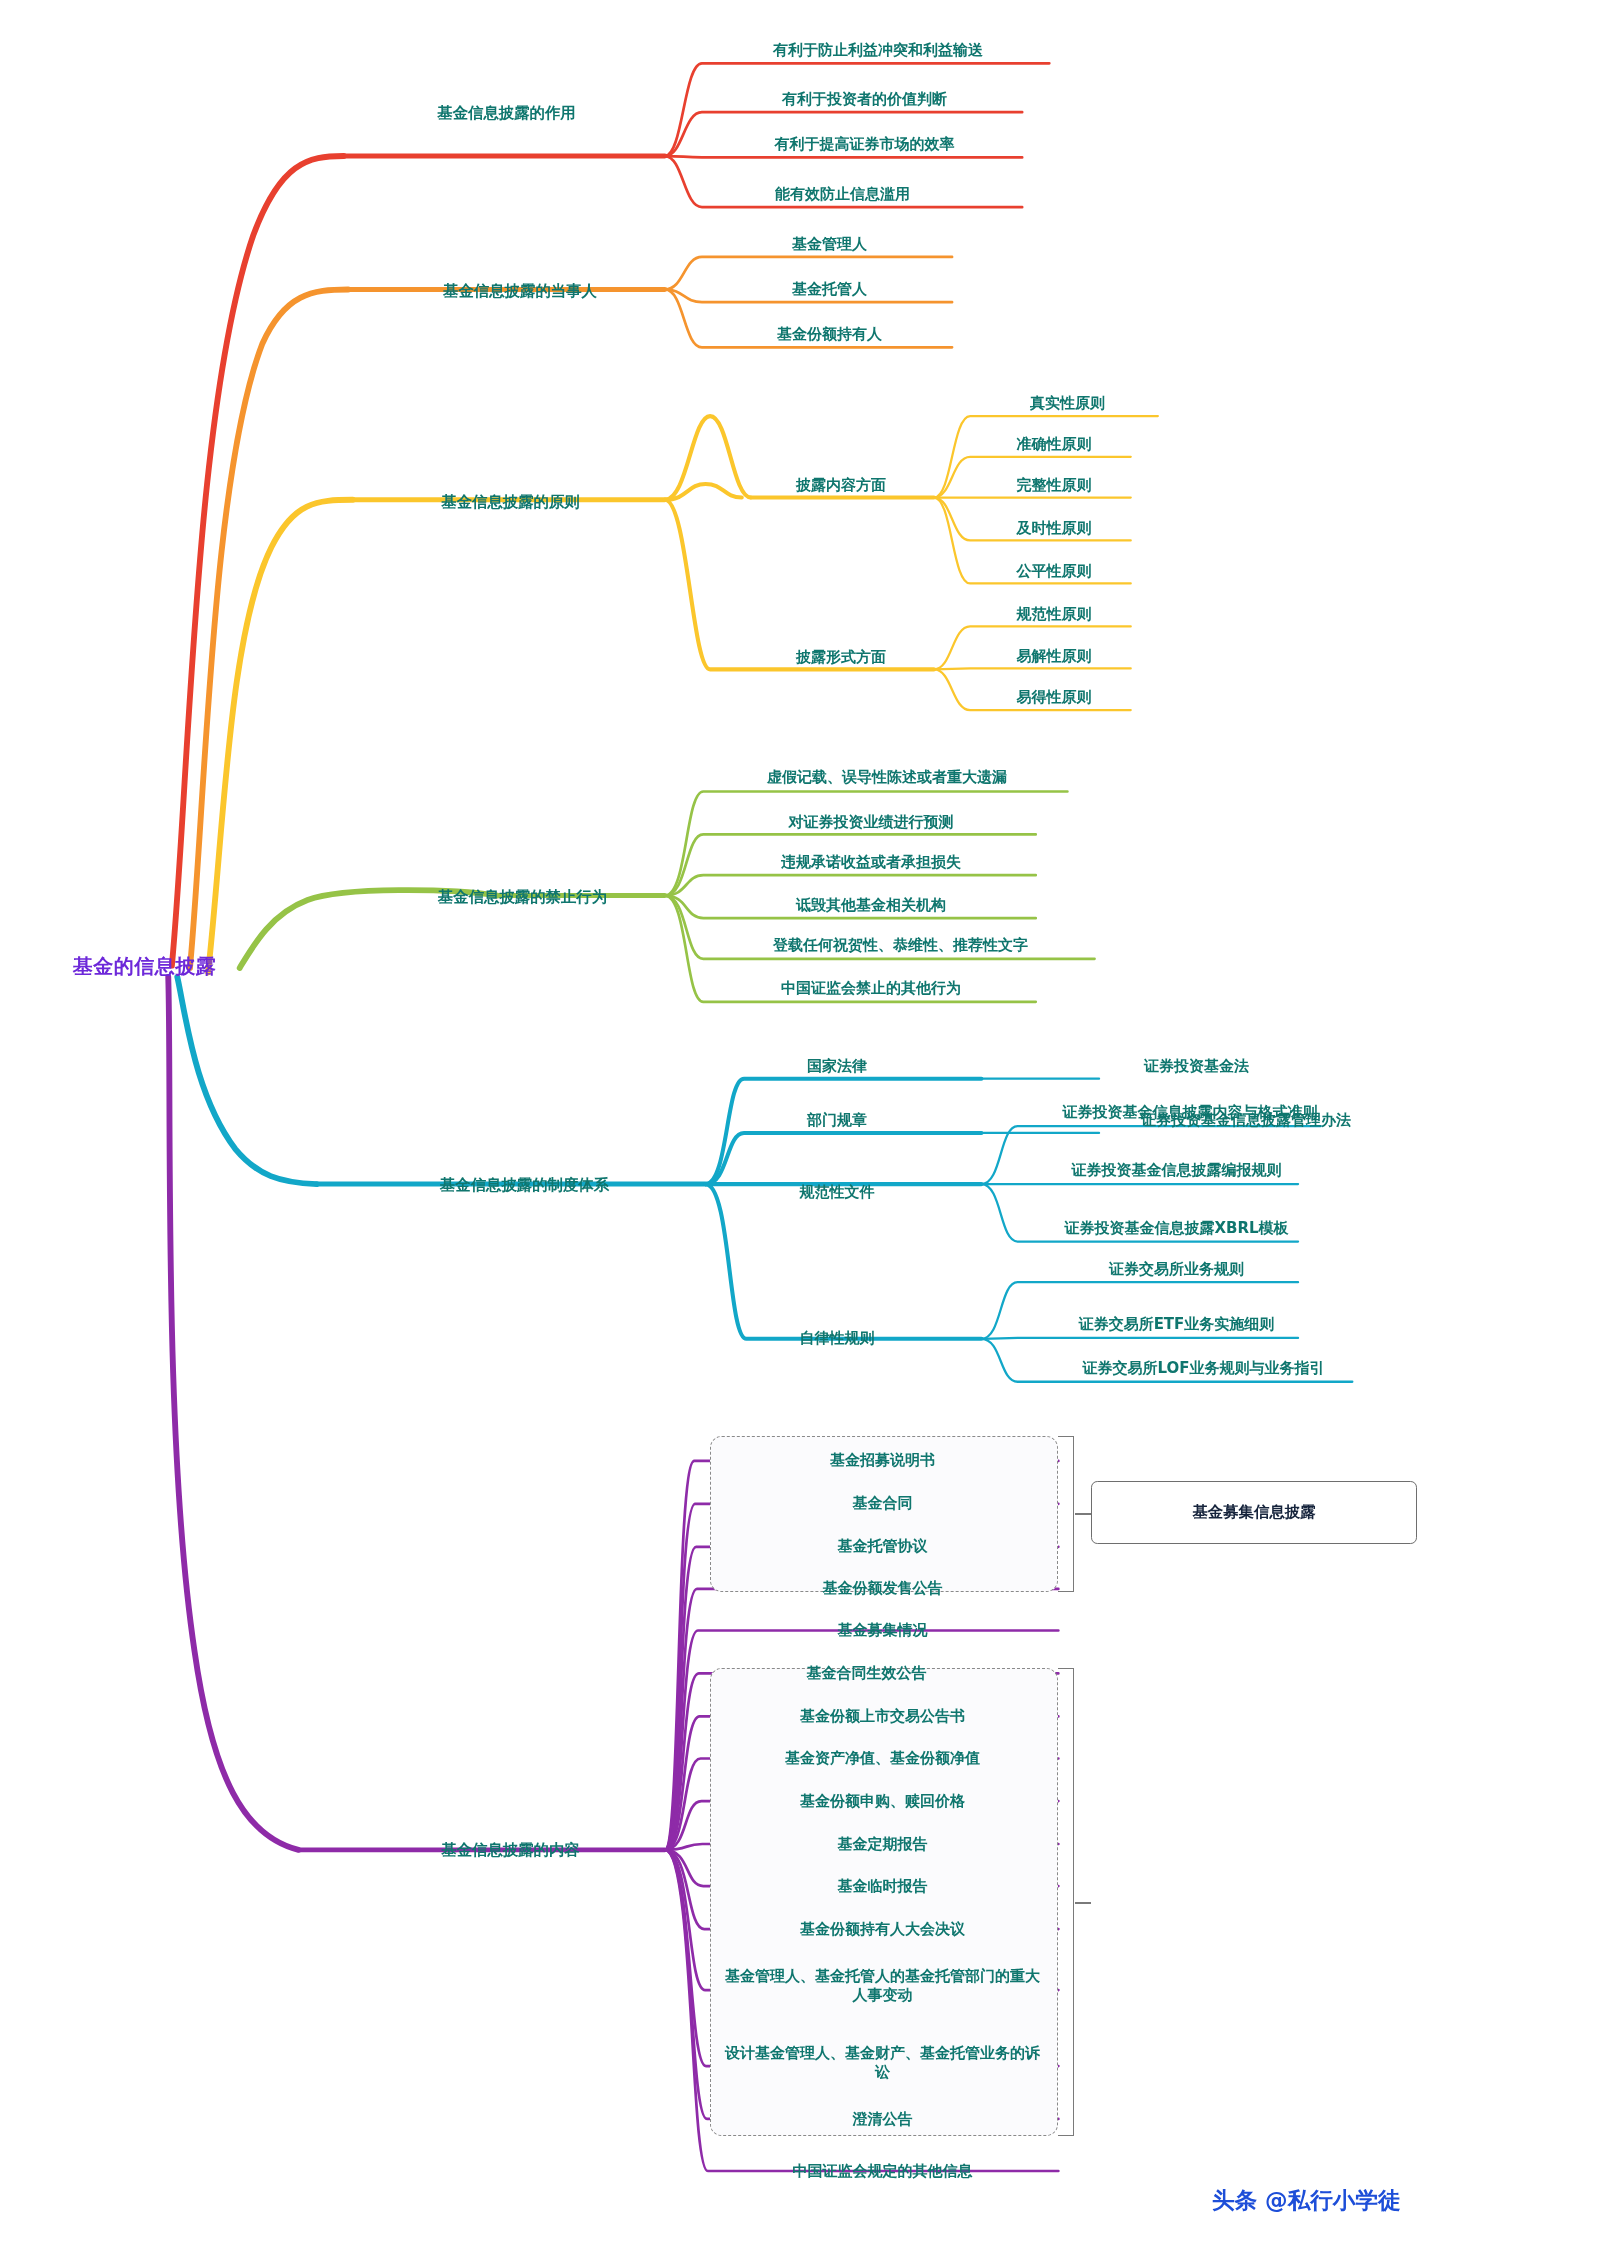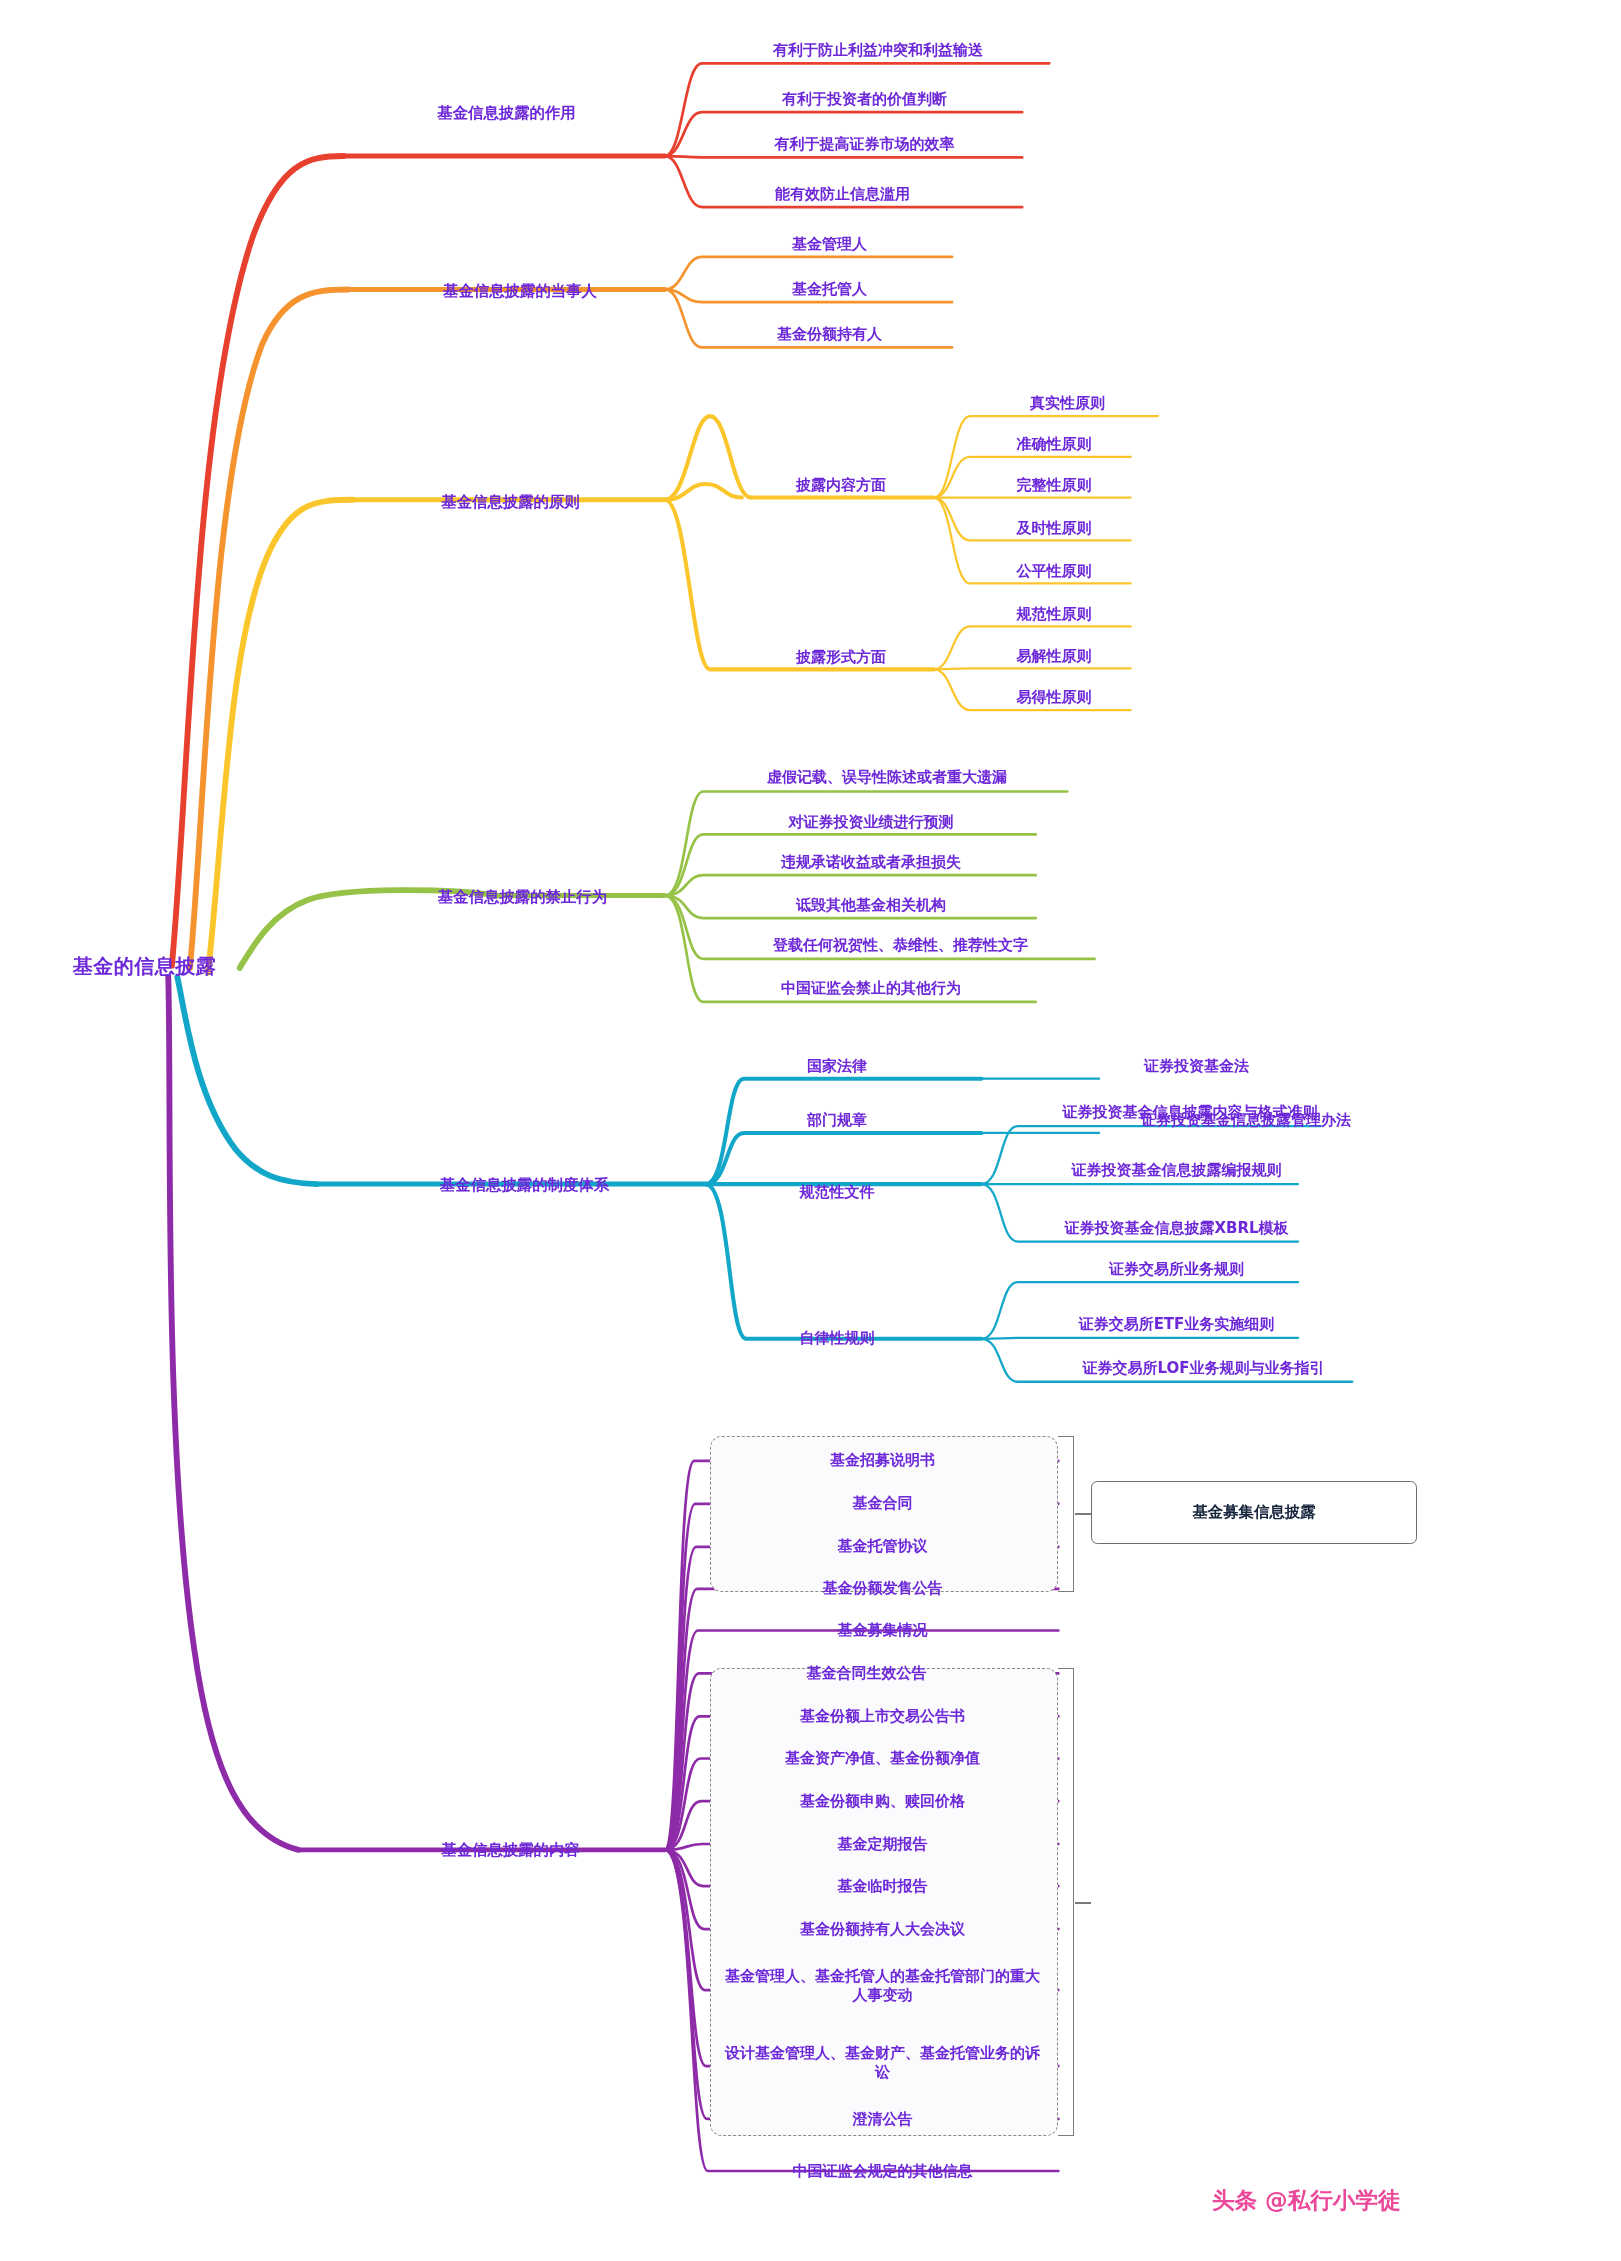--- a/index.html
+++ b/index.html
@@ -7,21 +7,21 @@
     font-family:"DejaVu Sans","Liberation Sans",sans-serif;
     width:1621px;height:2261px;position:relative;overflow:hidden;
   }
   #canvas{position:absolute;left:0;top:0;width:1621px;height:2261px;}
   svg.links{position:absolute;left:0;top:0;width:1621px;height:2261px;pointer-events:none;}
 
   .node{
     position:absolute;
     box-sizing:border-box;
     display:flex;align-items:center;justify-content:center;
-    color:#6d28d9;
+    color:#0f766e;
     font-weight:bold;
     line-height:1.25;
     text-align:center;
     white-space:nowrap;
   }
   .node.wrap{white-space:normal;}
 
   .root{
     font-size:20px;
     color:#6d28d9;
@@ -55,21 +55,21 @@
     border-radius:6.3px;
     background:#ffffff;
     box-sizing:border-box;
     display:flex;align-items:center;justify-content:center;
     font-size:15.4px;font-weight:bold;color:#16243c;
   }
   .watermark{
     position:absolute;
     font-size:22.6px;
     font-weight:bold;
-    color:#ec4899;
+    color:#1d4ed8;
     white-space:nowrap;
   }
 </style>
 </head>
 <body>
 
 <div id="canvas">
 
   <svg class="links" viewBox="0 0 3584 4999" preserveAspectRatio="none" xmlns="http://www.w3.org/2000/svg">
     <g fill="none" stroke-linecap="round">

